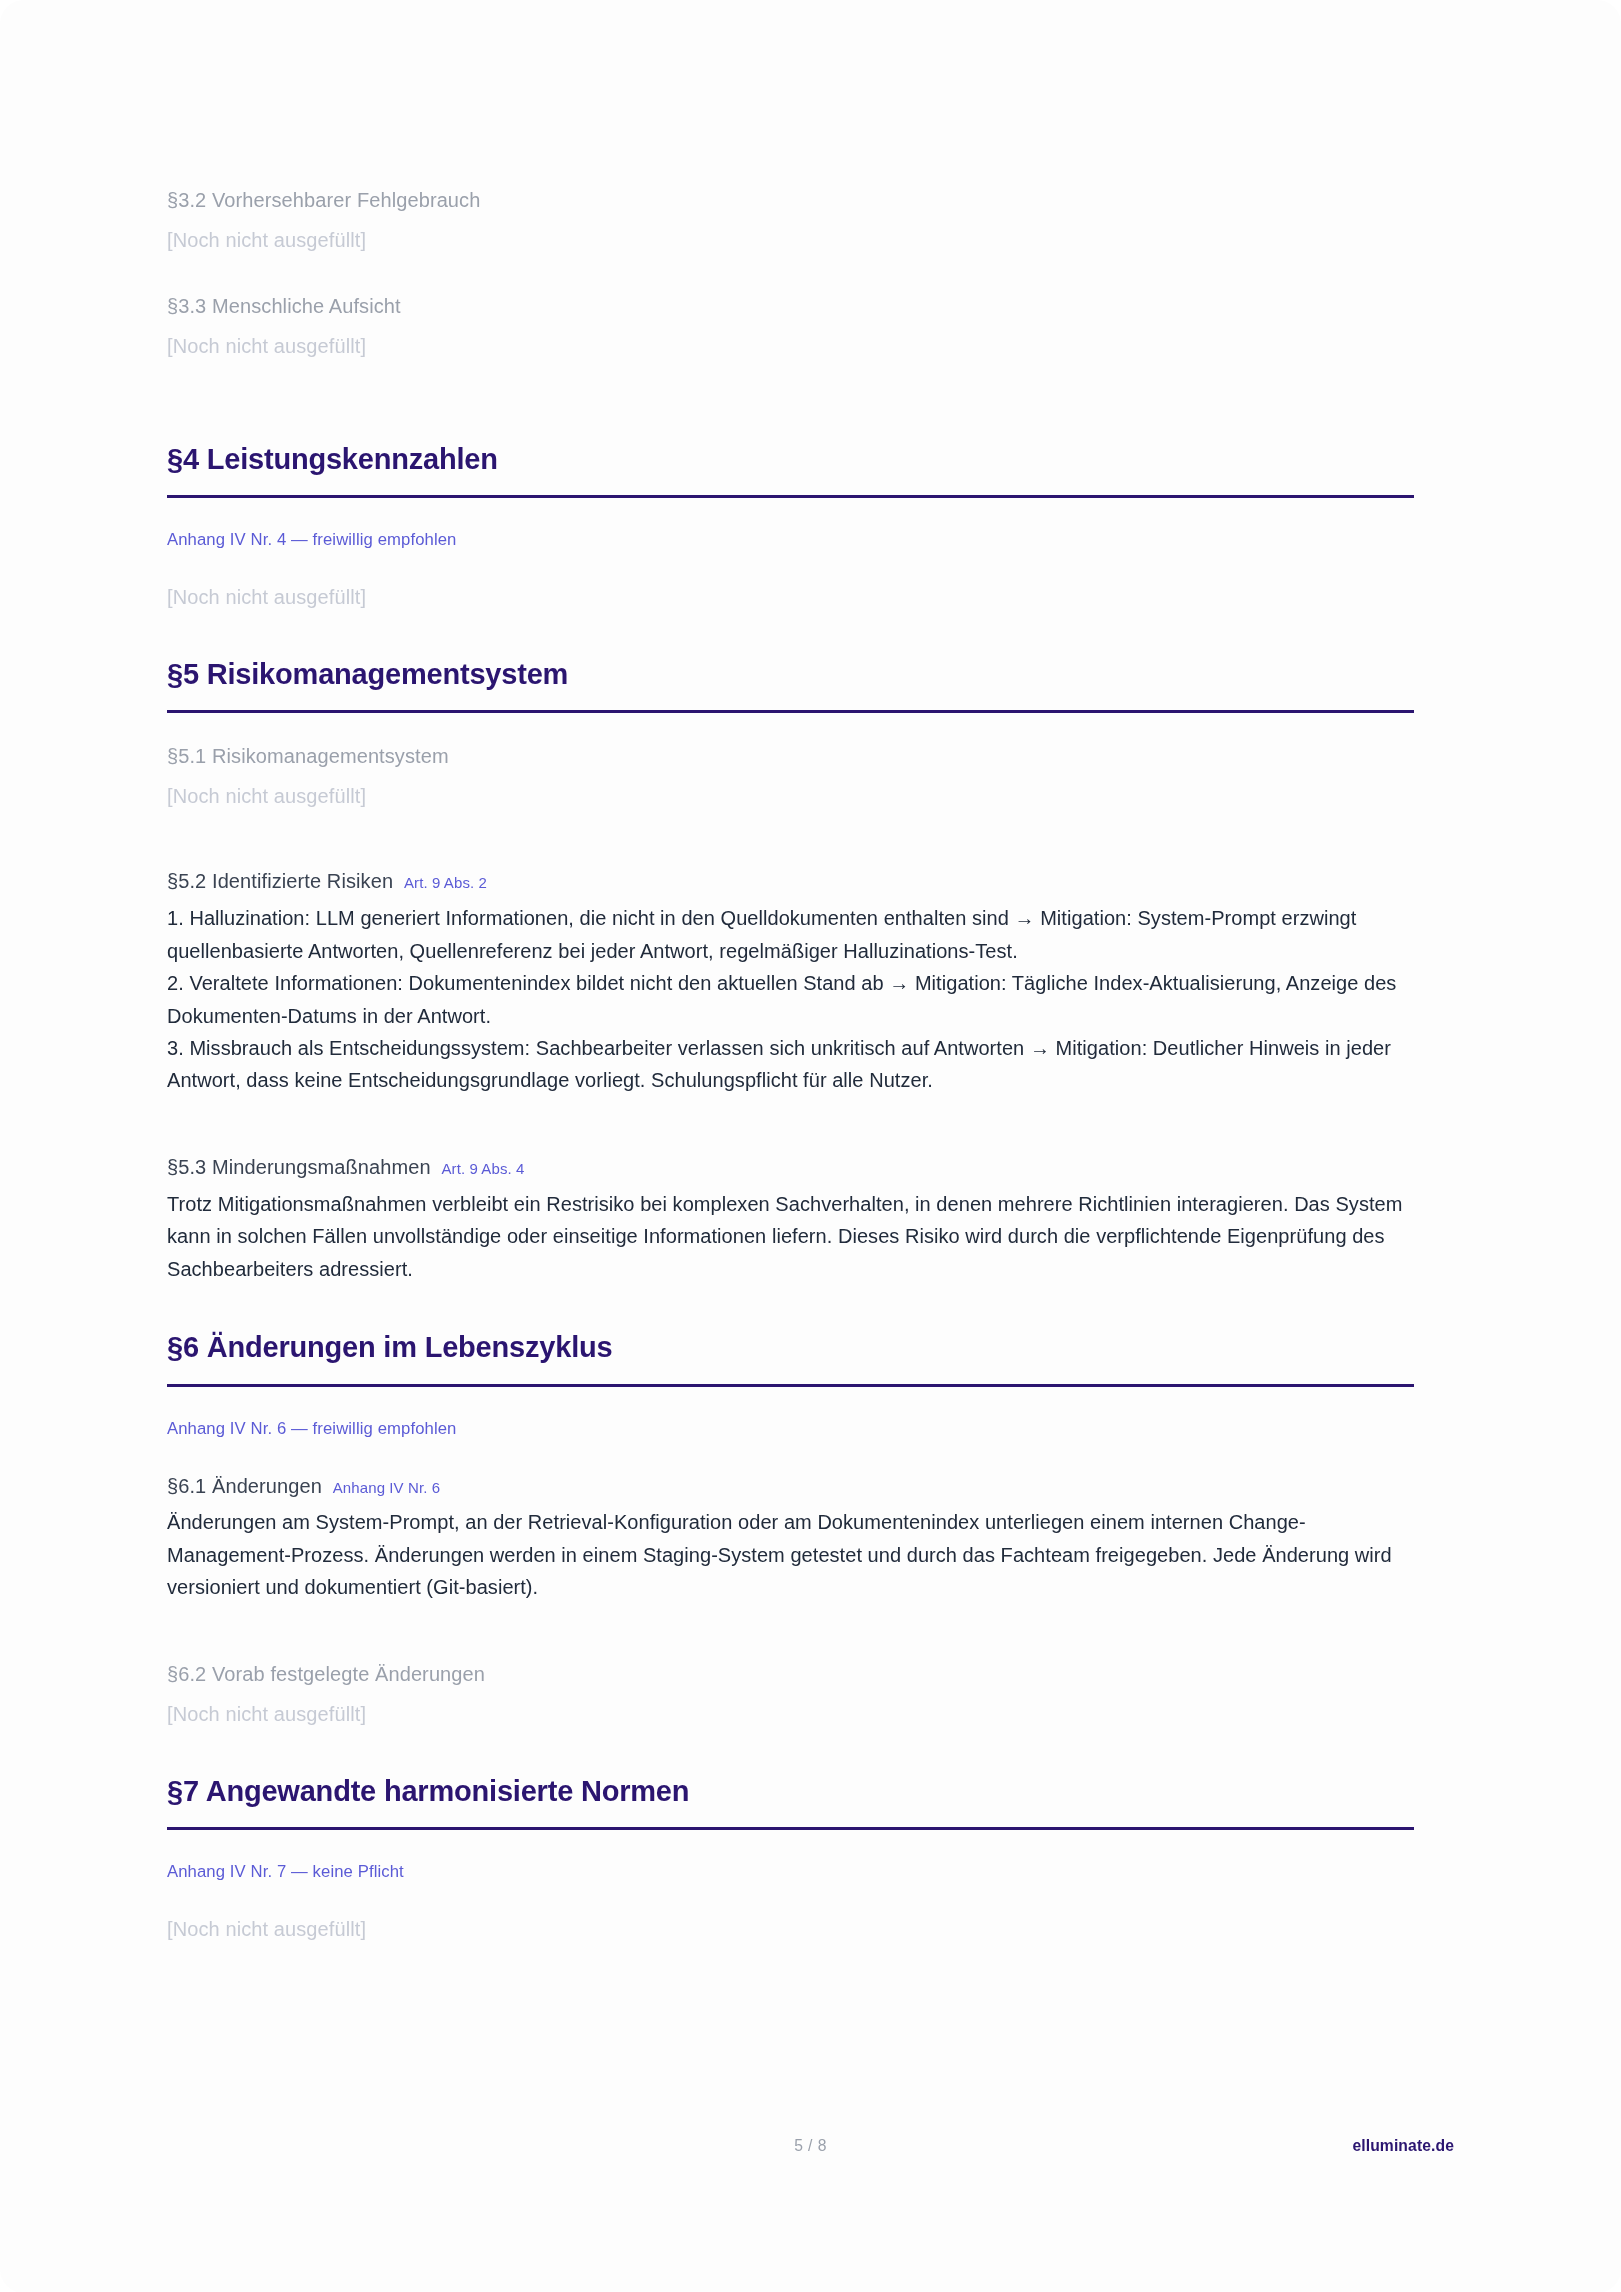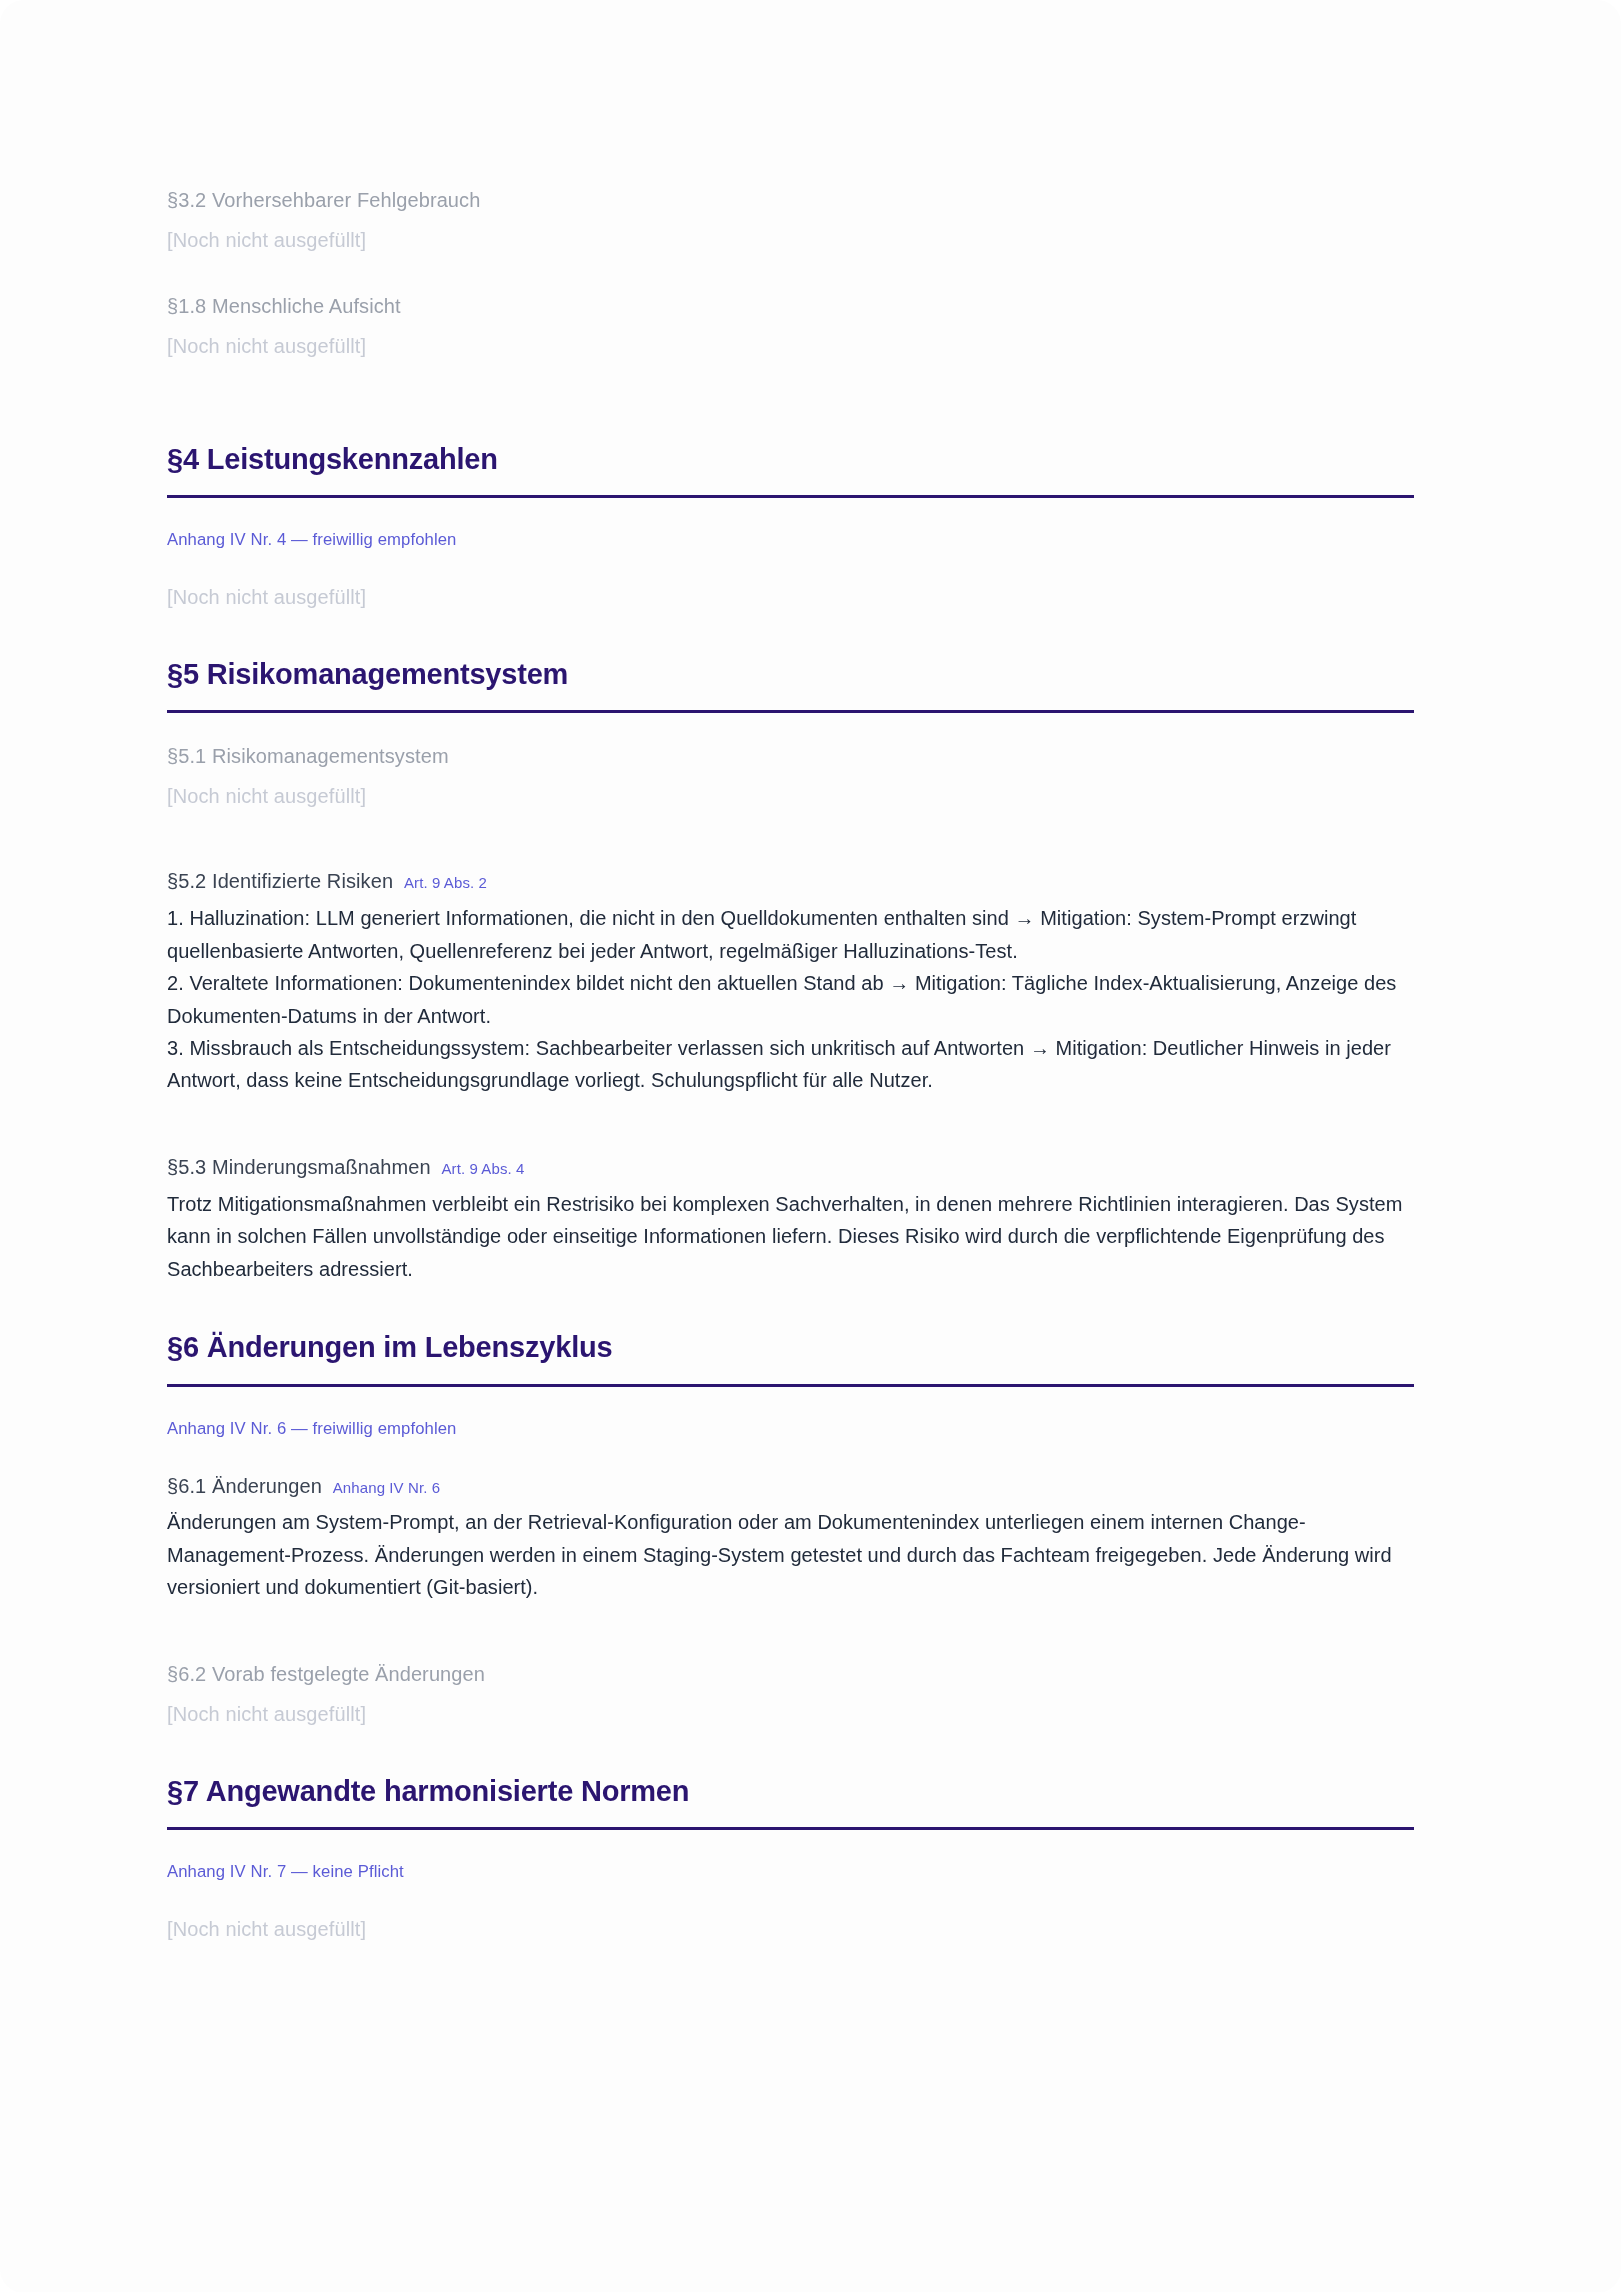--- a/index.html
+++ b/index.html
@@ -138,21 +138,21 @@
 <div class="page">
 
   <div class="content">
 
     <div>
       <div class="subblock">
         <div class="sub-title">§3.2 Vorhersehbarer Fehlgebrauch</div>
         <div class="placeholder">[Noch nicht ausgefüllt]</div>
       </div>
       <div class="subblock">
-        <div class="sub-title">§1.8 Menschliche Aufsicht</div>
+        <div class="sub-title">§3.3 Menschliche Aufsicht</div>
         <div class="placeholder">[Noch nicht ausgefüllt]</div>
       </div>
     </div>
 
     <div class="section first">
       <h2 class="section-title">§4 Leistungskennzahlen</h2>
       <div class="section-rule"></div>
       <div class="section-note">Anhang IV Nr. 4 — freiwillig empfohlen</div>
       <div class="placeholder">[Noch nicht ausgefüllt]</div>
     </div>
@@ -215,15 +215,19 @@
 
     <div class="section">
       <h2 class="section-title">§7 Angewandte harmonisierte Normen</h2>
       <div class="section-rule"></div>
       <div class="section-note">Anhang IV Nr. 7 — keine Pflicht</div>
       <div class="placeholder">[Noch nicht ausgefüllt]</div>
     </div>
 
   </div>
 
+  <div class="footer">
+    <div class="page-num">5 / 8</div>
+    <div class="brand">elluminate.de</div>
+  </div>
 
 </div>
 
 
 </body></html>

